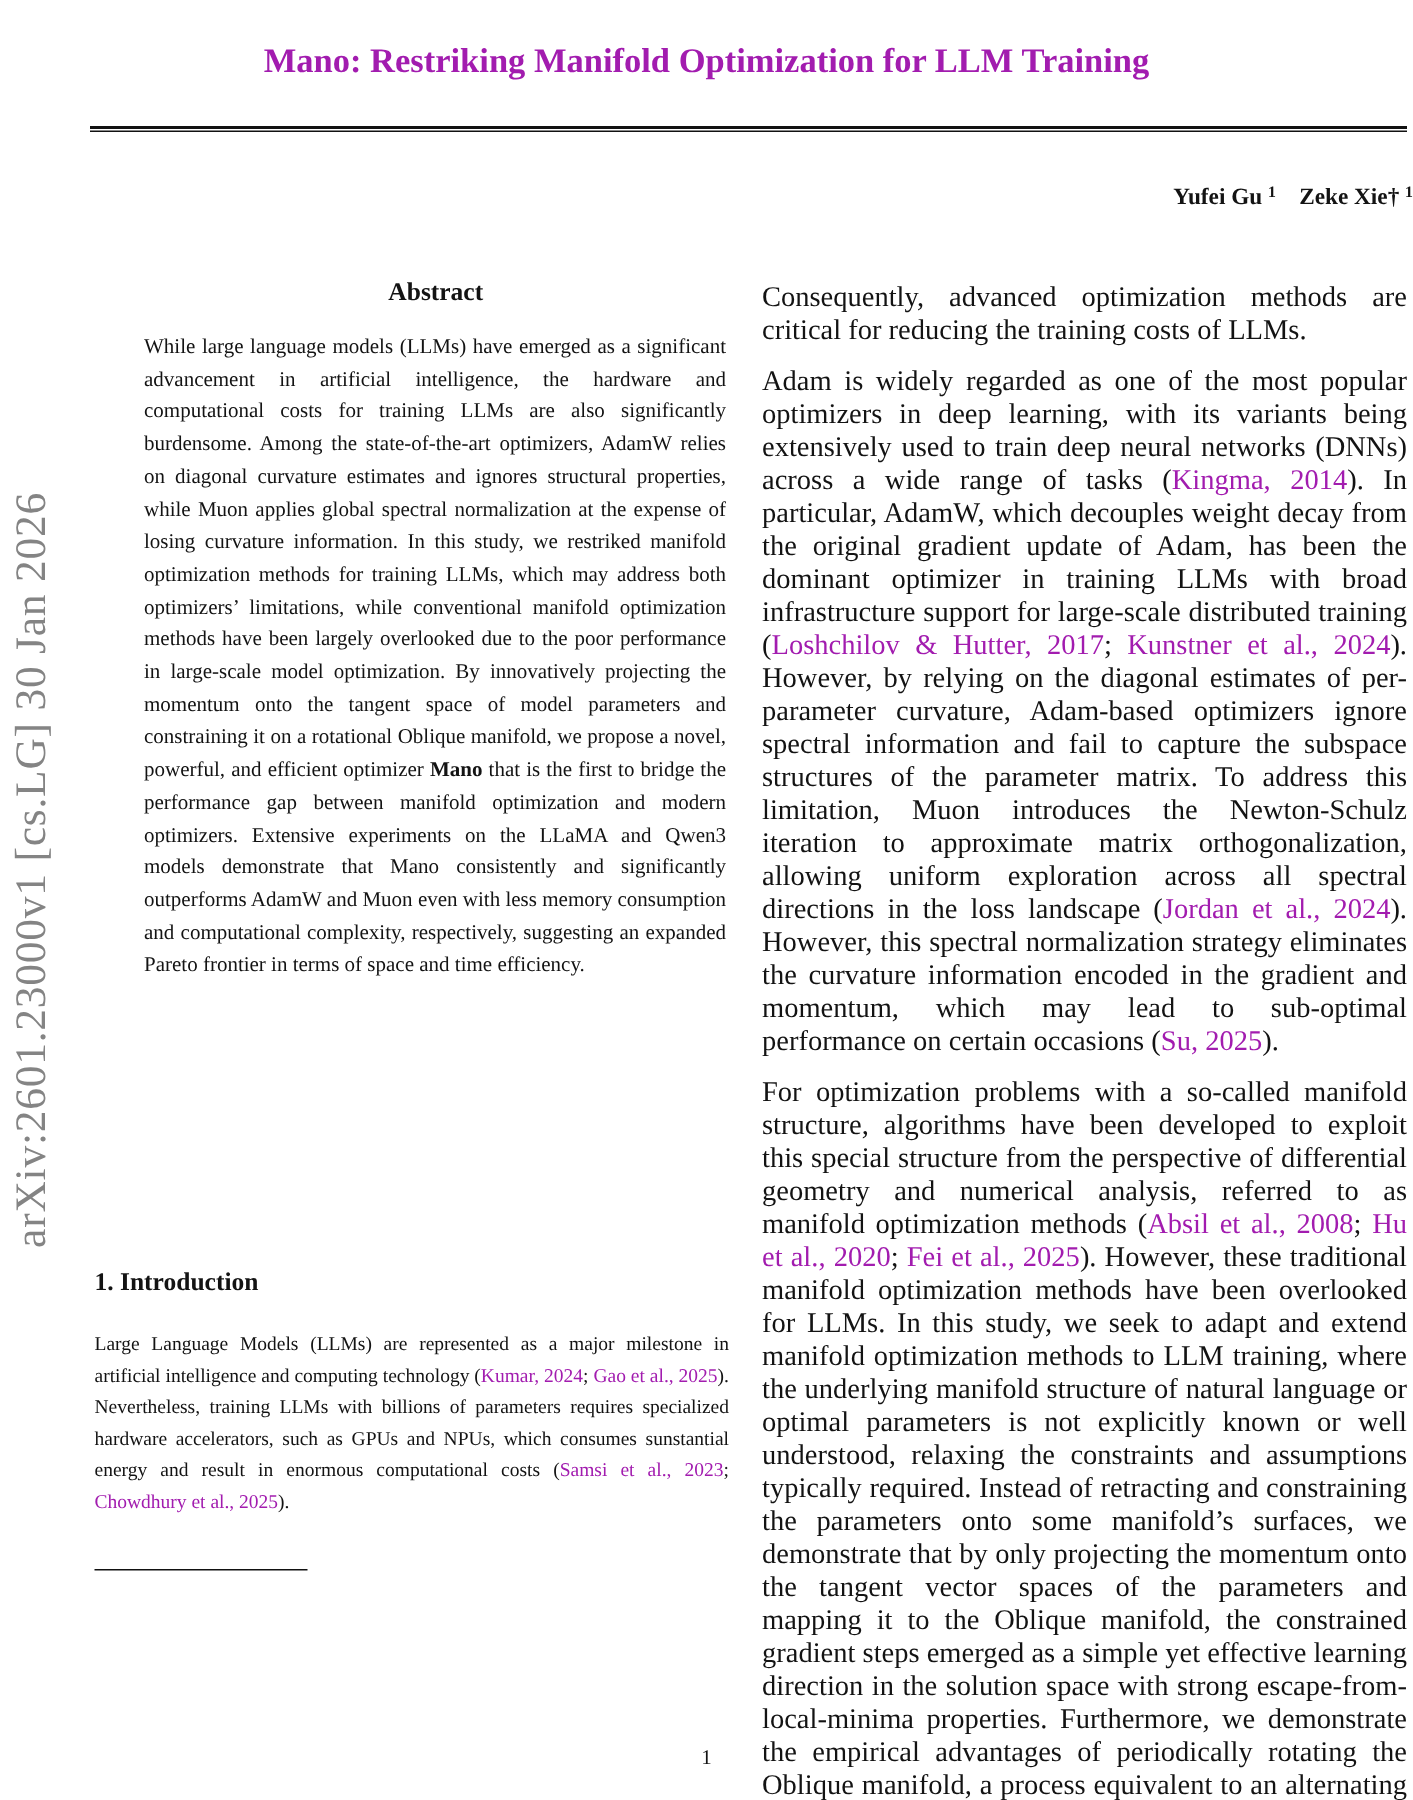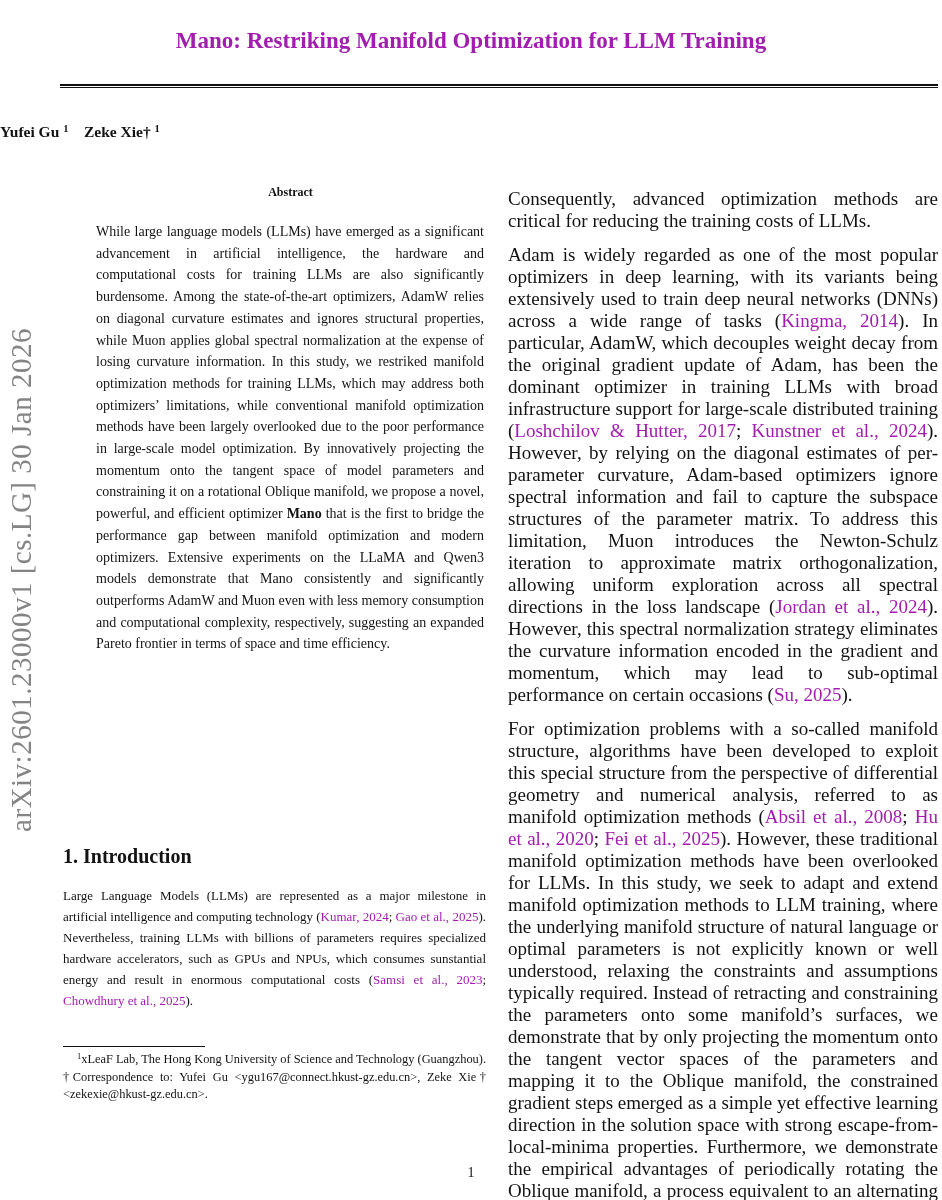--- a/index.html
+++ b/index.html
@@ -17,37 +17,37 @@
   }
   .paper-title{
     position:absolute;top:28px;left:0;width:942px;
     text-align:center;font-size:23px;font-weight:bold;color:#a21caf;
   }
   .title-rule{position:absolute;left:60px;top:84px;width:878px;}
   .title-rule .thick{height:2px;background:#111;}
   .title-rule .gap{height:1px;background:transparent;}
   .title-rule .thin{height:1px;background:#111;}
   .author-line{
-    position:absolute;top:123px;left:0;width:942px;text-align:left;
+    position:absolute;top:123px;left:0;width:942px;text-align:right;
     font-size:15.5px;font-weight:bold;
   }
   .seg-sup{font-size:68%;position:relative;top:-0.45em;}
   .seg-bold{font-weight:bold;}
   .seg-cite{color:#a21caf;}
   .abstract-heading{
     position:absolute;left:96px;top:185px;width:389px;
-    text-align:center;font-size:12px;font-weight:bold;
+    text-align:center;font-size:17px;font-weight:bold;
   }
   .abstract-body{
     position:absolute;left:96px;top:221px;width:388px;
     font-size:14px;line-height:21.7px;text-align:justify;
   }
   .intro-heading{
     position:absolute;left:63px;top:845px;width:423px;
-    font-size:20px;font-weight:bold;
+    font-size:17px;font-weight:bold;
   }
   .intro-body{
     position:absolute;left:63px;top:885px;width:423px;
     font-size:13px;line-height:21px;text-align:justify;
   }
   .footnote-rule{position:absolute;left:63px;top:1046px;width:142px;height:1px;background:#111;}
   .footnote-text{
     position:absolute;left:63px;top:1051px;width:423px;
     font-size:12.4px;line-height:17px;text-align:justify;text-indent:14px;
   }
@@ -81,21 +81,20 @@
 
   <div class="author-line"><span>Yufei Gu </span><span class="seg-sup">1</span><span>  </span><span>Zeke Xie† </span><span class="seg-sup">1</span></div>
 
   <div class="abstract-heading">Abstract</div>
   <div class="abstract-body"><span>While large language models (LLMs) have emerged as a significant advancement in artificial intelligence, the hardware and computational costs for training LLMs are also significantly burdensome. Among the state-of-the-art optimizers, AdamW relies on diagonal curvature estimates and ignores structural properties, while Muon applies global spectral normalization at the expense of losing curvature information. In this study, we restriked manifold optimization methods for training LLMs, which may address both optimizers’ limitations, while conventional manifold optimization methods have been largely overlooked due to the poor performance in large-scale model optimization. By innovatively projecting the momentum onto the tangent space of model parameters and constraining it on a rotational Oblique manifold, we propose a novel, powerful, and efficient optimizer </span><span class="seg-bold">Mano</span><span> that is the first to bridge the performance gap between manifold optimization and modern optimizers. Extensive experiments on the LLaMA and Qwen3 models demonstrate that Mano consistently and significantly outperforms AdamW and Muon even with less memory consumption and computational complexity, respectively, suggesting an expanded Pareto frontier in terms of space and time efficiency.</span></div>
 
   <div class="intro-heading">1. Introduction</div>
   <div class="intro-body"><span>Large Language Models (LLMs) are represented as a major milestone in artificial intelligence and computing technology (</span><span class="seg-cite">Kumar, 2024</span><span>; </span><span class="seg-cite">Gao et al., 2025</span><span>). Nevertheless, training LLMs with billions of parameters requires specialized hardware accelerators, such as GPUs and NPUs, which consumes sunstantial energy and result in enormous computational costs (</span><span class="seg-cite">Samsi et al., 2023</span><span>; </span><span class="seg-cite">Chowdhury et al., 2025</span><span>).</span></div>
 
   <div class="footnote-rule"></div>
-  <div class="footnote-text"><span class="seg-sup">1</span><span>xLeaF Lab, The Hong Kong University of Science and Technology (Guangzhou).  †Correspondence to: Yufei Gu &lt;ygu167@connect.hkust-gz.edu.cn&gt;, Zeke Xie† &lt;zekexie@hkust-gz.edu.cn&gt;.</span></div>
 
 
   <div class="col-right">
     <p>Consequently, advanced optimization methods are critical for reducing the training costs of LLMs.</p>
     <p><span>Adam is widely regarded as one of the most popular optimizers in deep learning, with its variants being extensively used to train deep neural networks (DNNs) across a wide range of tasks (</span><span class="seg-cite">Kingma, 2014</span><span>). In particular, AdamW, which decouples weight decay from the original gradient update of Adam, has been the dominant optimizer in training LLMs with broad infrastructure support for large-scale distributed training (</span><span class="seg-cite">Loshchilov &amp; Hutter, 2017</span><span>; </span><span class="seg-cite">Kunstner et al., 2024</span><span>). However, by relying on the diagonal estimates of per-parameter curvature, Adam-based optimizers ignore spectral information and fail to capture the subspace structures of the parameter matrix. To address this limitation, Muon introduces the Newton-Schulz iteration to approximate matrix orthogonalization, allowing uniform exploration across all spectral directions in the loss landscape (</span><span class="seg-cite">Jordan et al., 2024</span><span>). However, this spectral normalization strategy eliminates the curvature information encoded in the gradient and momentum, which may lead to sub-optimal performance on certain occasions (</span><span class="seg-cite">Su, 2025</span><span>).</span></p>
     <p><span>For optimization problems with a so-called manifold structure, algorithms have been developed to exploit this special structure from the perspective of differential geometry and numerical analysis, referred to as manifold optimization methods (</span><span class="seg-cite">Absil et al., 2008</span><span>; </span><span class="seg-cite">Hu et al., 2020</span><span>; </span><span class="seg-cite">Fei et al., 2025</span><span>). However, these traditional manifold optimization methods have been overlooked for LLMs. In this study, we seek to adapt and extend manifold optimization methods to LLM training, where the underlying manifold structure of natural language or optimal parameters is not explicitly known or well understood, relaxing the constraints and assumptions typically required. Instead of retracting and constraining the parameters onto some manifold’s surfaces, we demonstrate that by only projecting the momentum onto the tangent vector spaces of the parameters and mapping it to the Oblique manifold, the constrained gradient steps emerged as a simple yet effective learning direction in the solution space with strong escape-from-local-minima properties. Furthermore, we demonstrate the empirical advantages of periodically rotating the Oblique manifold, a process equivalent to an alternating column-row normalization scheme applied at each optimization step.</span></p>
   </div>
 
   <div class="page-number">1</div>
 

